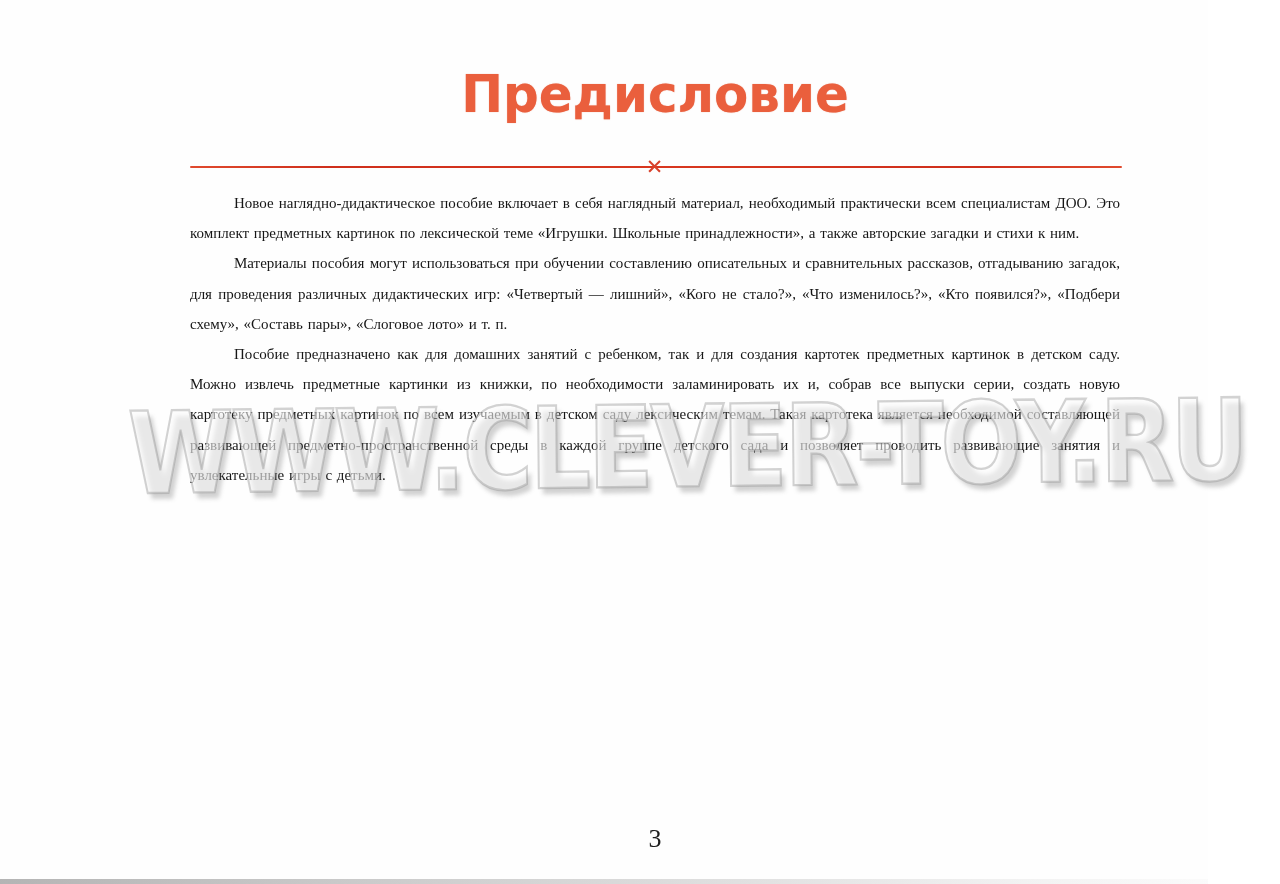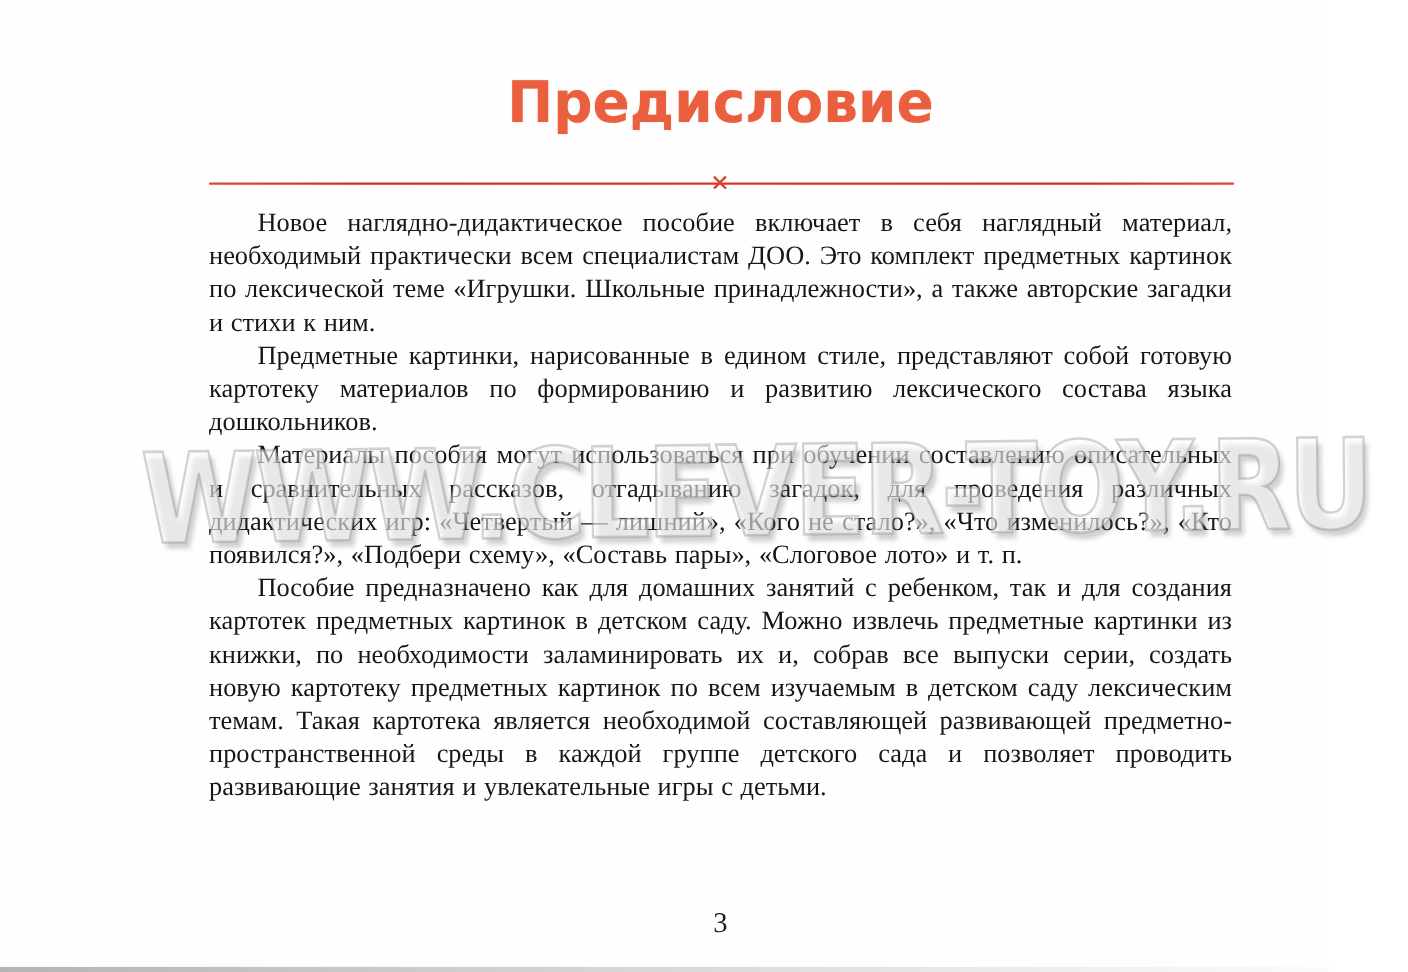--- a/index.html
+++ b/index.html
@@ -67,21 +67,21 @@
   
   .content {
     position: absolute;
     top: 188px;
     left: 190px;
     width: 930px;
     z-index: 1;
   }
   .content p {
     font-family: "Liberation Serif", serif;
-    font-size: 24px;
+    font-size: 15px;
     line-height: 30.2px;
     color: #161616;
     text-align: justify;
     text-indent: 44px;
     word-spacing: 1px;
   }
 
   
   .watermark {
     position: absolute;
@@ -139,21 +139,20 @@
 
   <h1 class="title">Предисловие</h1>
 
   <div class="divider">
     <div class="rule"></div>
     <span class="x-mark">✕</span>
   </div>
 
   <div class="content">
     <p>Новое наглядно-дидактическое пособие включает в себя наглядный материал, необходимый практически всем специалистам ДОО. Это комплект предметных картинок по лексической теме «Игрушки. Школьные принадлежности», а также авторские загадки и стихи к ним.</p>
-    <p>Предметные картинки, нарисованные в едином стиле, представляют собой готовую картотеку материалов по формированию и развитию лексического состава языка дошкольников.</p>
     <p>Материалы пособия могут использоваться при обучении составлению описательных и сравнительных рассказов, отгадыванию загадок, для проведения различных дидактических игр: «Четвертый — лишний», «Кого не стало?», «Что изменилось?», «Кто появился?», «Подбери схему», «Составь пары», «Слоговое лото» и т. п.</p>
     <p>Пособие предназначено как для домашних занятий с ребенком, так и для создания картотек предметных картинок в детском саду. Можно извлечь предметные картинки из книжки, по необходимости заламинировать их и, собрав все выпуски серии, создать новую картотеку предметных картинок по всем изучаемым в детском саду лексическим темам. Такая картотека является необходимой составляющей развивающей предметно-пространственной среды в каждой группе детского сада и позволяет проводить развивающие занятия и увлекательные игры с детьми.</p>
   </div>
 
   <div class="watermark">WWW.CLEVER-TOY.RU</div>
 
   <div class="page-number">3</div>
 
   <div class="scan-edge"></div>
 

